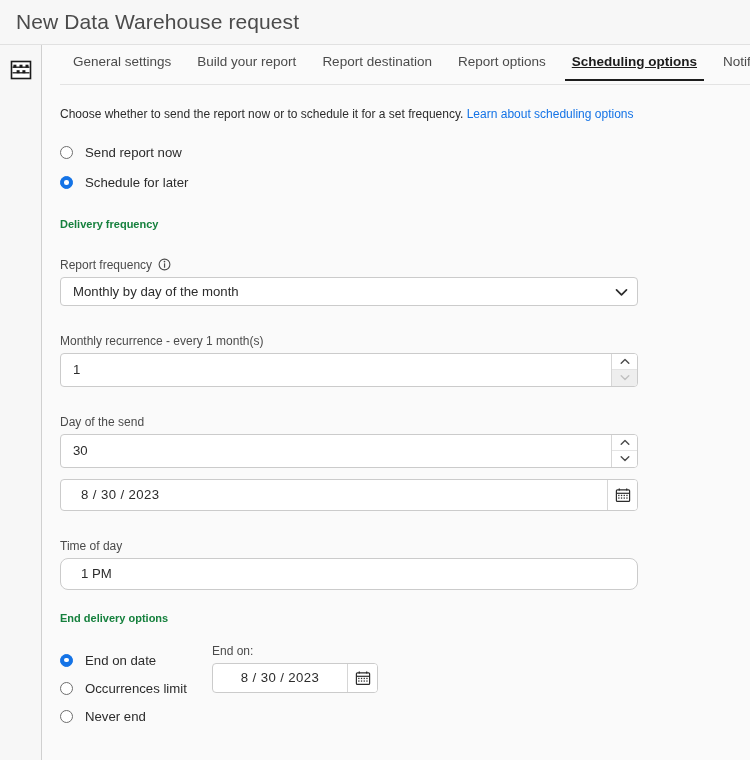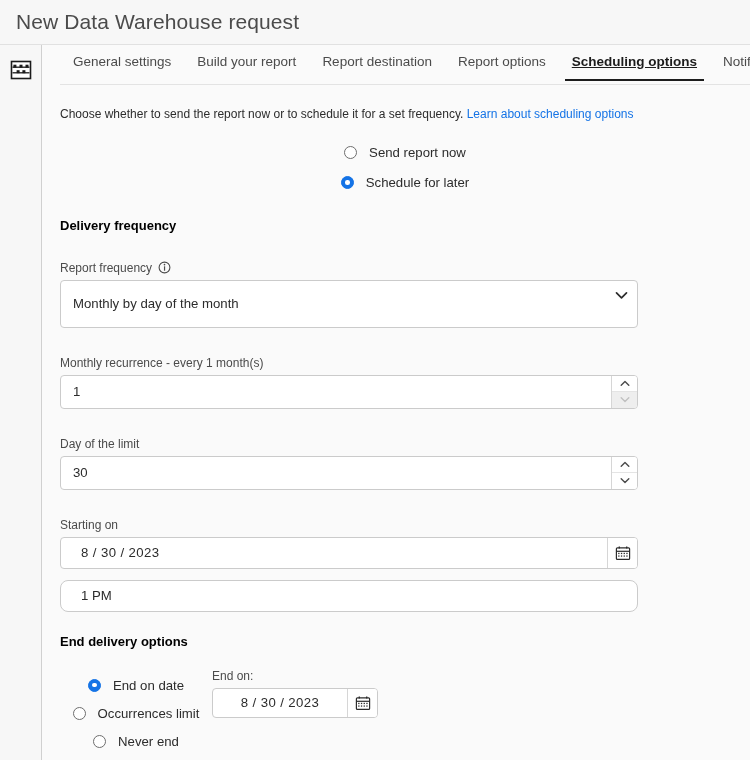--- a/index.html
+++ b/index.html
@@ -101,21 +101,20 @@
     max-width: 580px;
     margin-bottom: 16px;
   }
   .link { color: #1473e6; text-decoration: none; cursor: pointer; }
 
   .radio-row {
     display: flex; align-items: center;
     height: 26px;
     margin: 0 0 4px 0;
     cursor: pointer;
-    justify-content: center;
   }
   .radio {
     width: 13px; height: 13px;
     border-radius: 50%;
     border: 1.8px solid #6e6e6e;
     background: #fff;
     flex: 0 0 13px;
     margin-right: 12px;
     position: relative;
   }
@@ -128,43 +127,43 @@
     position: absolute;
     left: 50%; top: 50%;
     width: 4.5px; height: 4.5px;
     margin: -2.25px 0 0 -2.25px;
     border-radius: 50%;
     background: #fff;
   }
   .radio-label { font-size: 13.2px; color: #2c2c2c; }
 
   .section-title {
-    font-size: 13px;
+    font-size: 11px;
     font-weight: 700;
-    color: #000000;
+    color: #15803d;
     margin: 22px 0 12px 0;
   }
 
   .field { margin-bottom: 11px; }
   .field-label {
     font-size: 12px;
     color: #4b4b4b;
     margin-bottom: 5px;
     display: flex; align-items: center; gap: 6px; margin-top: 28px;
   }
   .info-icon {
     display: inline-flex; align-items: center; justify-content: center;
     width: 13px; height: 13px;
   }
 
   .ctrl-wrap { position: relative; width: 578px; }
 
   .select-box, .text-box {
     width: 578px;
-    height: 48px;
+    height: 29px;
     background: #fff;
     border: 1px solid #cbcbcb;
     border-radius: 4px;
     font-size: 13.2px;
     color: #2c2c2c;
     display: flex;
     align-items: center;
     padding-left: 12px;
     cursor: default;
   }
@@ -380,43 +379,40 @@
                 <svg width="10" height="7" viewBox="0 0 10 7" aria-hidden="true">
                   <polyline points="1.2,1.8 5,5.5 8.8,1.8" fill="none" stroke="#c0c0c0" stroke-width="1.4" stroke-linecap="round" stroke-linejoin="round"></polyline>
                 </svg>
               </span>
             </div>
           </div>
         </div>
 
         <div class="field">
           <div class="field-label">
-            <span>Day of the limit</span>
+            <span>Day of the send</span>
           </div>
           <div class="stepper-wrap">
             <div class="stepper-input">30</div>
             <div class="stepper-btns">
               <span class="stepper-btn up">
                 <svg width="10" height="7" viewBox="0 0 10 7" aria-hidden="true">
                   <polyline points="1.2,5.2 5,1.5 8.8,5.2" fill="none" stroke="#4b4b4b" stroke-width="1.4" stroke-linecap="round" stroke-linejoin="round"></polyline>
                 </svg>
               </span>
               <span class="stepper-btn down">
                 <svg width="10" height="7" viewBox="0 0 10 7" aria-hidden="true">
                   <polyline points="1.2,1.8 5,5.5 8.8,1.8" fill="none" stroke="#4b4b4b" stroke-width="1.4" stroke-linecap="round" stroke-linejoin="round"></polyline>
                 </svg>
               </span>
             </div>
           </div>
         </div>
 
         <div class="field">
-          <div class="field-label">
-            <span>Starting on</span>
-          </div>
           <div class="date-wrap">
             <div class="date-input">8 / 30 / 2023</div>
             <span class="cal-btn">
               <svg width="16" height="16" viewBox="0 0 16 16" aria-hidden="true">
                 <rect x="1.4" y="2.8" width="13.2" height="11.6" rx="1" fill="#fff" stroke="#2c2c2c" stroke-width="1.2"></rect>
                 <line x1="1.4" y1="6.3" x2="14.6" y2="6.3" stroke="#2c2c2c" stroke-width="1.2"></line>
                 <line x1="4.3" y1="1.4" x2="4.3" y2="3.6" stroke="#2c2c2c" stroke-width="1.3"></line>
                 <line x1="11.7" y1="1.4" x2="11.7" y2="3.6" stroke="#2c2c2c" stroke-width="1.3"></line>
                 <rect x="3.2" y="7.8" width="1.3" height="1.3" fill="#2c2c2c"></rect>
                 <rect x="5.9" y="7.8" width="1.3" height="1.3" fill="#2c2c2c"></rect>
@@ -425,20 +421,23 @@
                 <rect x="3.2" y="10.4" width="1.3" height="1.3" fill="#2c2c2c"></rect>
                 <rect x="5.9" y="10.4" width="1.3" height="1.3" fill="#2c2c2c"></rect>
                 <rect x="8.6" y="10.4" width="1.3" height="1.3" fill="#2c2c2c"></rect>
                 <rect x="11.3" y="10.4" width="1.3" height="1.3" fill="#2c2c2c"></rect>
               </svg>
             </span>
           </div>
         </div>
 
         <div class="field">
+          <div class="field-label">
+            <span>Time of day</span>
+          </div>
           <div class="time-input">1  PM</div>
         </div>
 
         <div class="section-title">End delivery options</div>
 
         <div class="end-block">
           <div class="end-radios">
             <div class="radio-row">
               <span class="radio checked"></span>
               <span class="radio-label">End on date</span>

